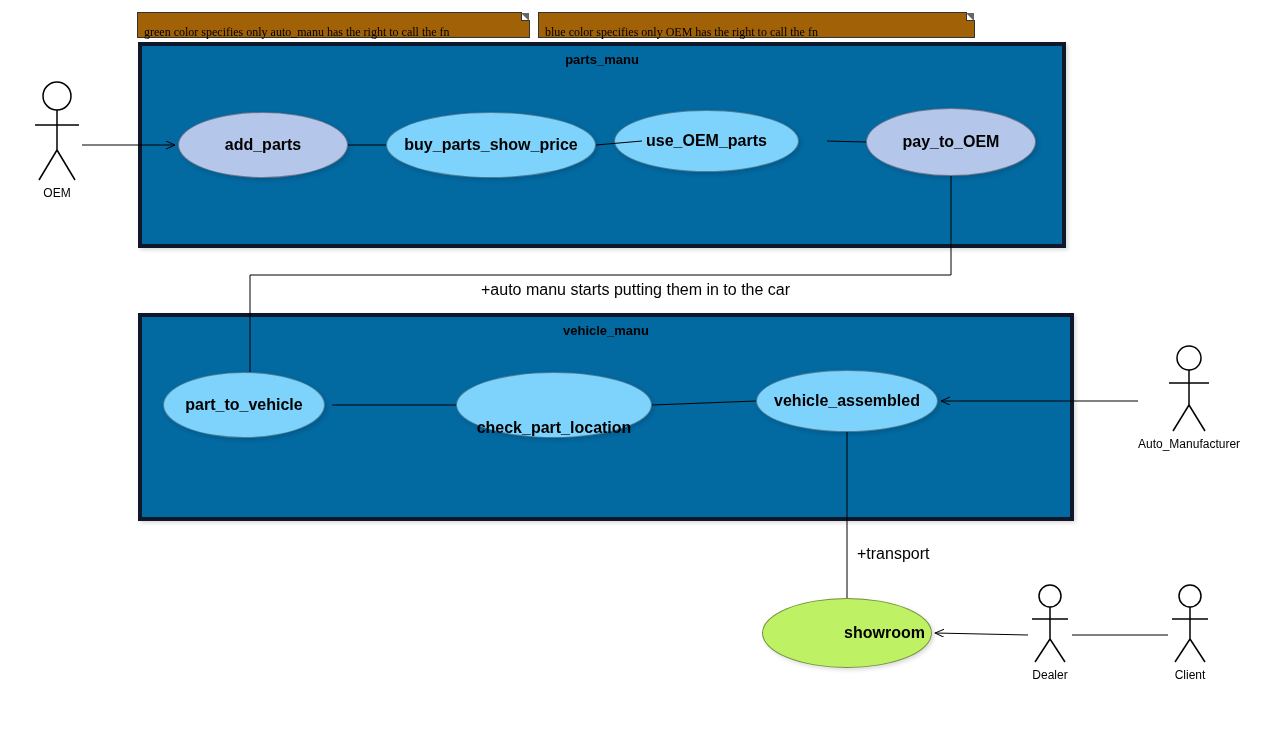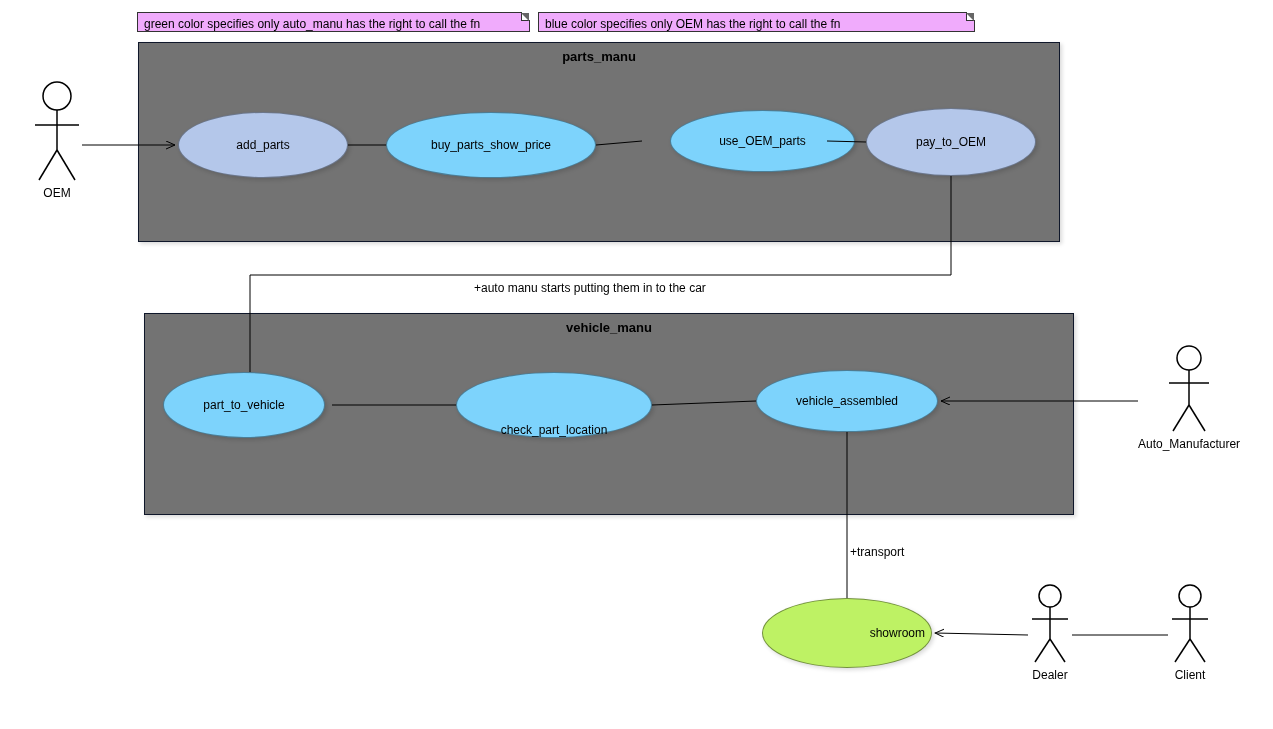--- a/index.html
+++ b/index.html
@@ -8,24 +8,25 @@
     background: #ffffff;
     font-family: Arial, Helvetica, sans-serif;
     width: 1273px;
     height: 729px;
     position: relative;
     overflow: hidden;
   }
   .note {
     position: absolute;
     border: 1px solid #333;
-    background: #f0abfc;
+    background: #a16207;
     font-size: 12px;
-    padding: 4px 6px;
+    padding: 12px 6px;
     box-sizing: border-box;
+    font-family: Liberation Serif, serif;
   }
   .note::after {
     content: '';
     position: absolute;
     right: 0;
     top: 0;
     width: 0;
     height: 0;
     border-left: 8px solid transparent;
     border-top: 8px solid #666;
@@ -37,38 +38,38 @@
     top: 0;
     width: 8px;
     height: 8px;
     background: #fff;
     border-left: 1px solid #333;
     border-bottom: 1px solid #333;
     transform: translate(1px,-1px);
   }
   .system-box {
     position: absolute;
-    border: 1px solid #0f172a;
-    background: #737373;
+    border: 4px solid #0f172a;
+    background: #0369a1;
     box-shadow: 2px 2px 4px rgba(0,0,0,0.15);
   }
   .system-title {
     text-align: center;
     font-weight: bold;
     font-size: 13px;
     padding-top: 6px;
   }
   .usecase {
     position: absolute;
     border-radius: 50%;
     display: flex;
     align-items: center;
     justify-content: center;
-    font-size: 12px;
-    font-weight: normal;
+    font-size: 16px;
+    font-weight: bold;
     text-align: center;
     border: 1px solid rgba(0,0,0,0.4);
     box-shadow: 2px 2px 4px rgba(0,0,0,0.15);
     padding: 0 6px;
     box-sizing: border-box;
   }
   .uc-blue  { background: #b4c7ea; }
   .uc-green { background: #7dd3fc; }
   .uc-pink  { background: #bef264; justify-content: flex-end; }
   .actor-wrap {
@@ -79,23 +80,24 @@
   }
   .actor-wrap svg { display: block; }
   .actor-label {
     font-size: 12px;
     font-weight: normal;
     margin-top: 4px;
     white-space: nowrap;
   }
   .edge-label {
     position: absolute;
-    font-size: 12px;
+    font-size: 16px;
     color: #000;
     white-space: nowrap;
+    margin-left: 7px;
   }
   svg.connectors {
     position: absolute;
     left: 0; top: 0;
     width: 1273px;
     height: 729px;
     pointer-events: none;
   }
 </style>
 </head>
@@ -104,31 +106,31 @@
 <div class="note" style="left:137px; top:12px; width:393px; height:20px;">
   <span>green color specifies only auto_manu has the right to call the fn</span>
 </div>
 <div class="note" style="left:538px; top:12px; width:437px; height:20px;">
   <span>blue color specifies only OEM has the right to call the fn</span>
 </div>
 
 <div class="system-box" style="left:138px; top:42px; width:920px; height:198px;">
   <div class="system-title">parts_manu</div>
 </div>
-<div class="system-box" style="left:144px; top:313px; width:928px; height:200px;">
+<div class="system-box" style="left:138px; top:313px; width:928px; height:200px;">
   <div class="system-title">vehicle_manu</div>
 </div>
 
 <div class="usecase uc-blue" style="left:178px; top:112px; width:170px; height:66px;">
   <span>add_parts</span>
 </div>
 <div class="usecase uc-green" style="left:386px; top:112px; width:210px; height:66px;">
   <span>buy_parts_show_price</span>
 </div>
-<div class="usecase uc-green" style="left:670px; top:110px; width:185px; height:62px;justify-content:center;">
+<div class="usecase uc-green" style="left:614px; top:110px; width:185px; height:62px;justify-content:center;">
   <span>use_OEM_parts</span>
 </div>
 <div class="usecase uc-blue" style="left:866px; top:108px; width:170px; height:68px;">
   <span>pay_to_OEM</span>
 </div>
 
 <div class="usecase uc-green" style="left:163px; top:372px; width:162px; height:66px;">
   <span>part_to_vehicle</span>
 </div>
 <div class="usecase uc-green" style="left:456px; top:372px; width:196px; height:66px;align-items:flex-end;">

